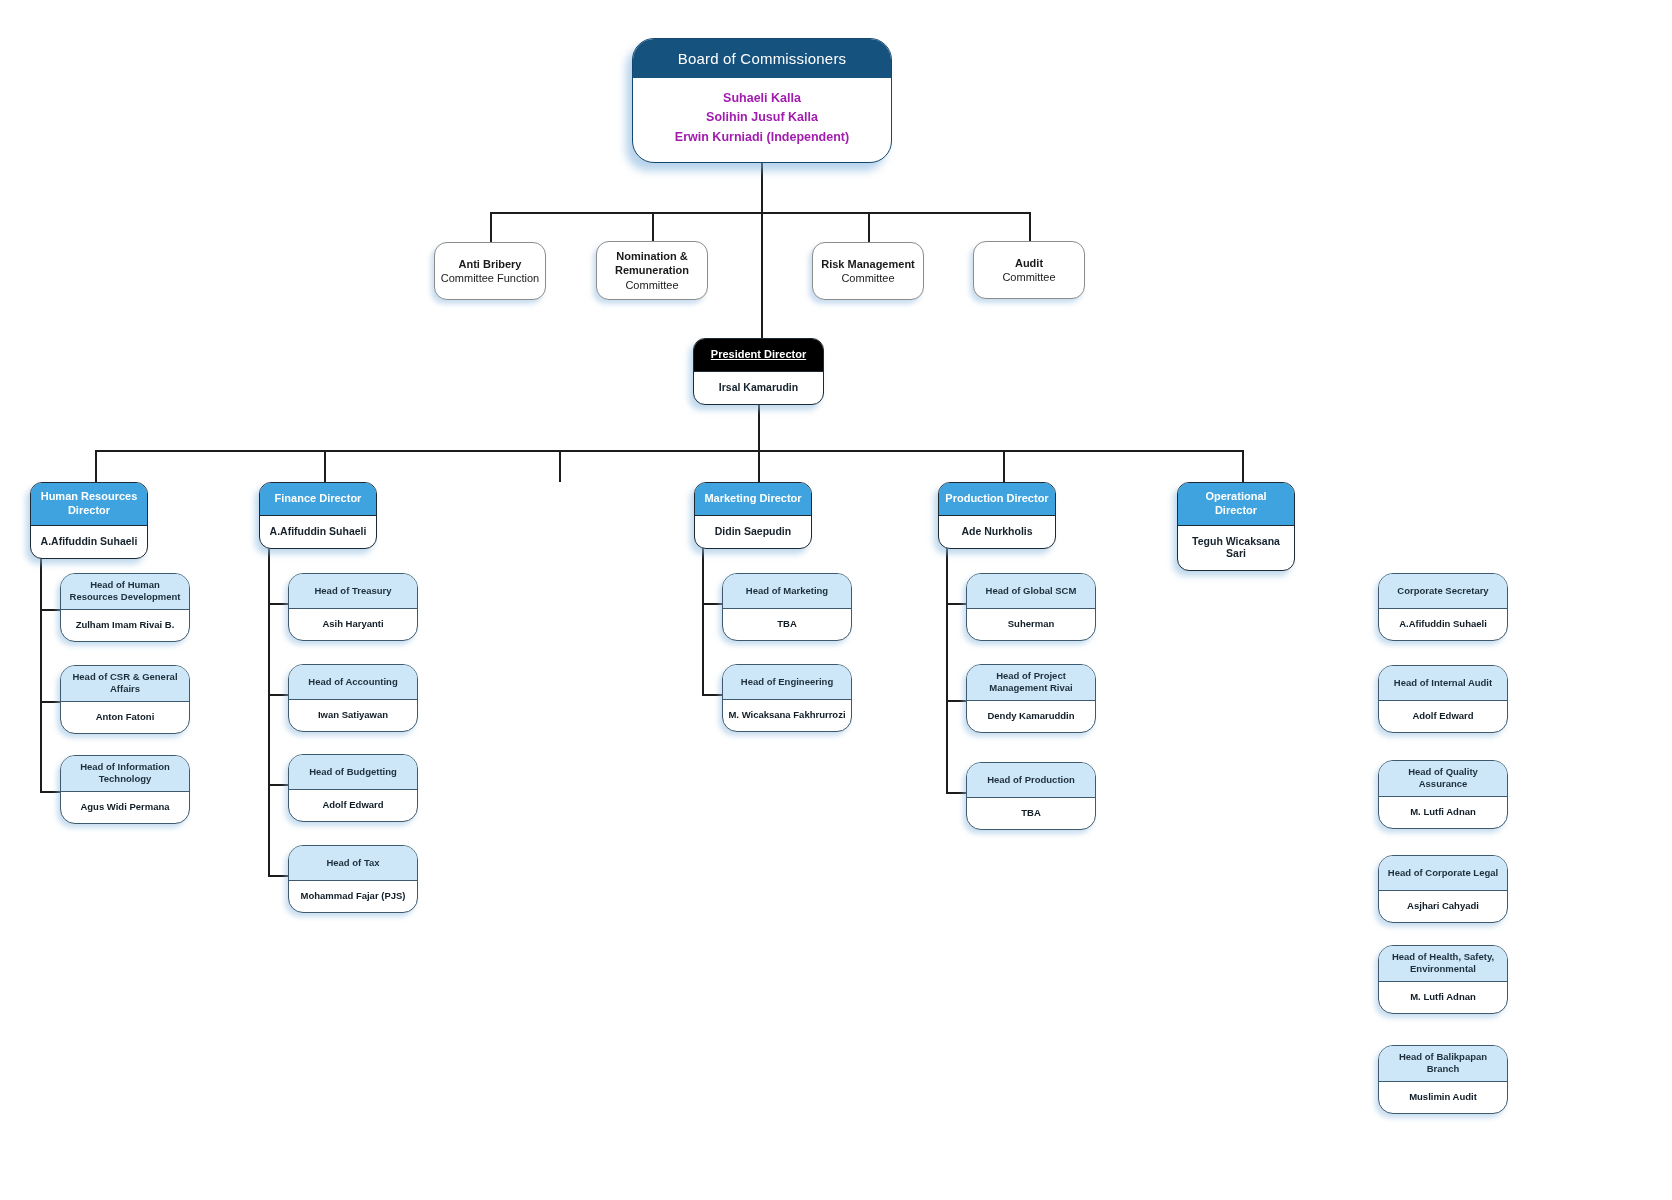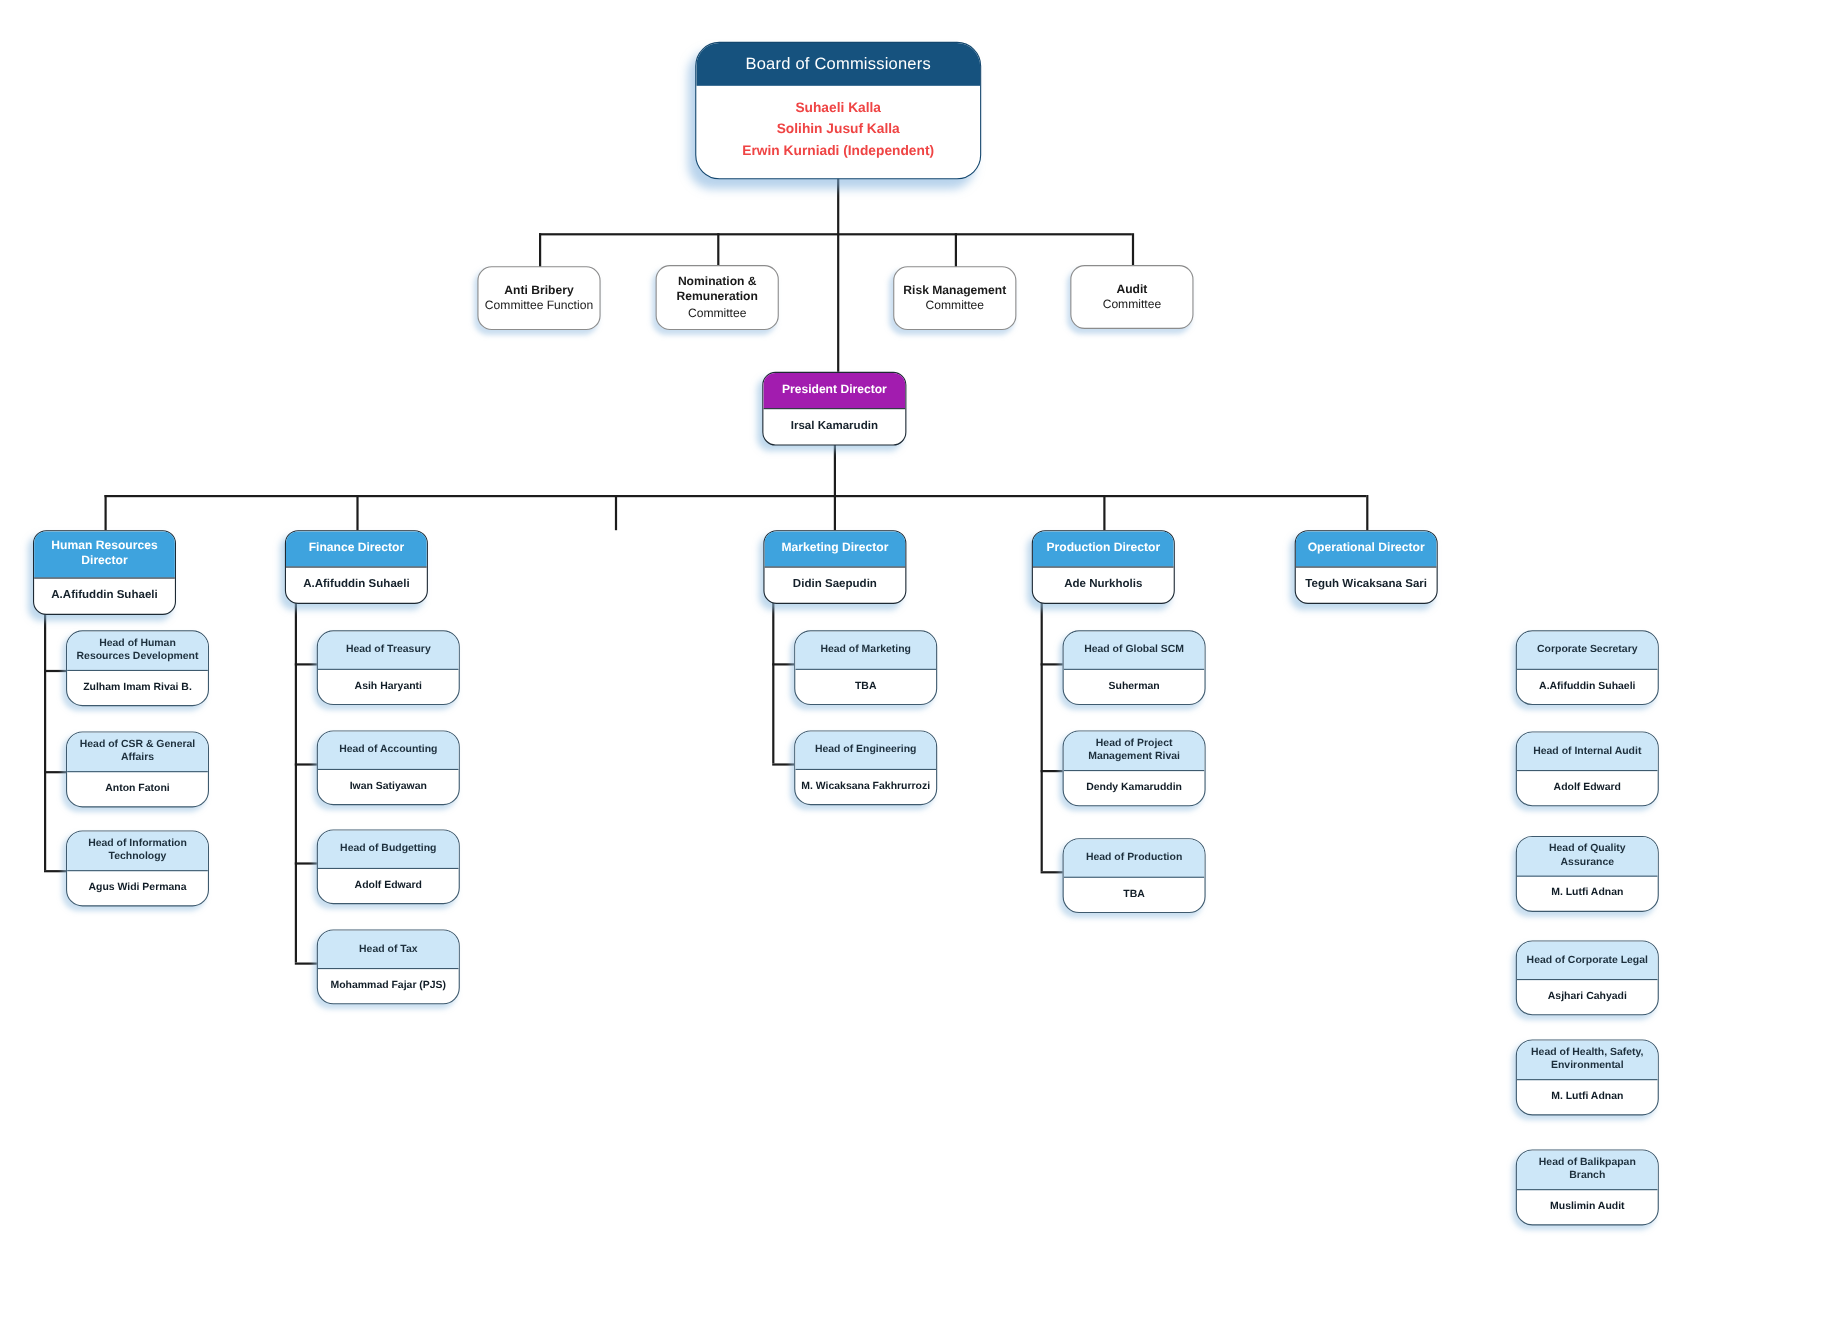--- a/index.html
+++ b/index.html
@@ -9,34 +9,34 @@
   .vline,.hline{position:absolute;background:#1c1c1c;}
   .vline{width:1.5px;}
   .hline{height:1.5px;}
   
   .node{position:absolute;background:#fff;text-align:center;box-sizing:border-box;}
   
   .board{width:260px;border:1.5px solid #14476e;border-radius:22px;overflow:hidden;
          box-shadow:-6px 8px 9px rgba(125,175,220,.55);}
   .board-head{background:#16527e;color:#ffffff;font-weight:normal;font-size:15px;
               padding:11px 6px;letter-spacing:.2px;}
-  .board-body{padding:11px 6px 15px;font-size:12.5px;font-weight:bold;color:#ef4444;line-height:1.55;}
+  .board-body{padding:11px 6px 15px;font-size:12.5px;font-weight:bold;color:#a21caf;line-height:1.55;}
   
   .committee{width:112px;min-height:58px;border:1px solid #8c8c8c;border-radius:13px;
              box-shadow:-3px 4px 5px rgba(150,190,225,.5);display:flex;flex-direction:column;
              justify-content:center;padding:7px 5px;font-size:11px;color:#1a1a1a;line-height:1.3;}
   .c-bold{font-weight:bold;display:block;}
   .c-rest{display:block;}
   
-  .dir{width:130px;border:1.3px solid #1d2933;border-radius:12px;overflow:hidden;
+  .dir{width:118px;border:1.3px solid #1d2933;border-radius:12px;overflow:hidden;
        box-shadow:-4px 5px 6px rgba(140,185,222,.55);}
   .pres{width:131px;}
   .dir-head{background:#3ea3de;color:#fff;font-weight:bold;font-size:11px;padding:7px 6px;
             min-height:18px;display:flex;align-items:center;justify-content:center;line-height:1.25;}
-  .pres .dir-head{background:#a21caf;}
+  .pres .dir-head{background:#000000;text-decoration:underline;}
   .dir-body{padding:9px 4px 11px;font-size:10.5px;font-weight:bold;color:#15212b;
             border-top:1.3px solid #1d2933;}
   
   .sub{width:130px;border:1px solid #3e5a6e;border-radius:15px;overflow:hidden;
        box-shadow:-3px 4px 5px rgba(150,192,226,.5);}
   .sub-head{background:#cde7f8;font-size:9.5px;font-weight:bold;color:#1d2f3c;padding:5px 7px;
             min-height:24px;display:flex;align-items:center;justify-content:center;
             border-bottom:1px solid #3e5a6e;line-height:1.3;}
   .sub-body{padding:9px 4px 11px;font-size:9.5px;font-weight:bold;color:#101c26;}
 </style>

